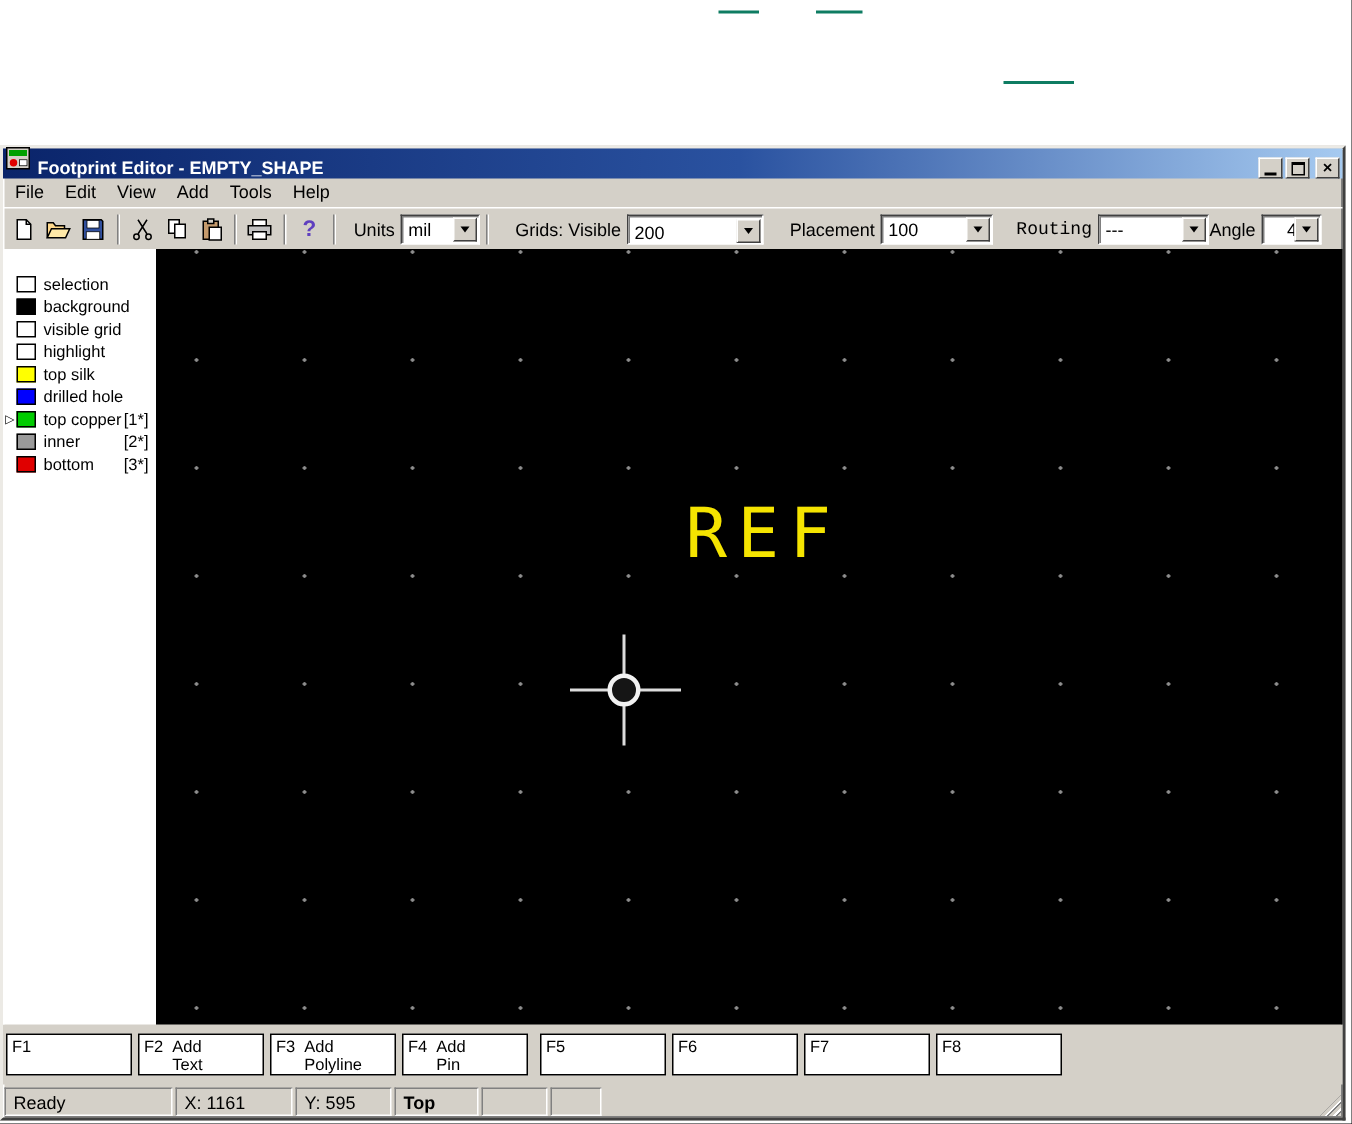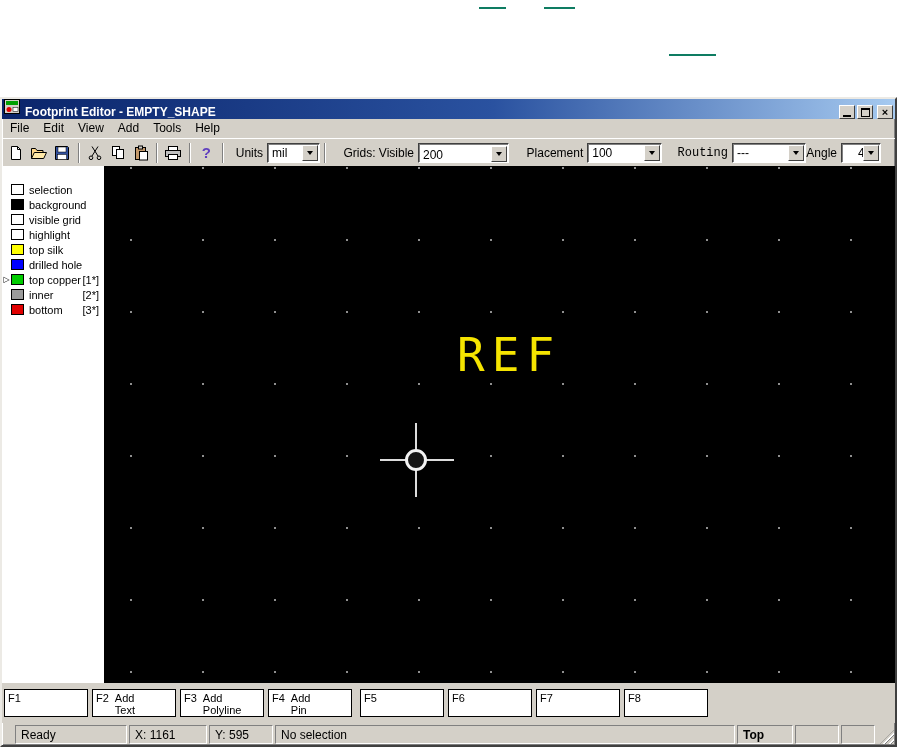--- a/index.html
+++ b/index.html
@@ -94,21 +94,21 @@
   .fkeybar { height: 40px; background: #d4d0c8; display: flex; align-items: center; padding-left: 2px; }
   .fkey {
     width: 84px; height: 28px; background: #fff; border: 1px solid #000;
     margin-right: 4px; display: flex; align-items: flex-start;
     padding: 2px 3px; font-size: 11px;
   }
   .fkey .action { margin-left: 6px; white-space: pre-line; line-height: 12px; }
   .fkey.gap { margin-left: 4px; }
 
   
-  .statusbar { height: 22px; display: flex; align-items: stretch; gap: 2px; padding: 2px 1px 1px 1px; font-size: 12px; margin-left: 12px; }
+  .statusbar { height: 22px; display: flex; align-items: stretch; gap: 2px; padding: 2px 1px 1px 1px; font-size: 12px; }
   .spanel { border: 1px solid; border-color: #808080 #fff #fff #808080; padding: 1px 5px; display: flex; align-items: center; white-space: nowrap; overflow: hidden; }
   .s-ready { width: 112px; } .s-x { width: 78px; } .s-y { width: 64px; }
   .s-sel { width: 460px; } .s-top { width: 56px; font-weight: bold; } .s-a { width: 44px; } .s-b { width: 34px; }
   .grip {
     margin-left: auto; width: 14px; height: 14px; align-self: flex-end;
     background: repeating-linear-gradient(135deg, #fff 0 1px, #808080 1px 2px, transparent 2px 4px);
     clip-path: polygon(100% 0, 100% 100%, 0 100%);
   }
 </style>
 </head>
@@ -350,20 +350,19 @@
     <div class="fkey">
       <span class="key">F8</span>
       <span class="action"></span>
     </div>
   </div>
 
   <div class="statusbar">
     <span class="spanel s-ready">Ready</span>
     <span class="spanel s-x">X: 1161</span>
     <span class="spanel s-y">Y: 595</span>
-    <span class="spanel s-sel">No selection</span>
     <span class="spanel s-top">Top</span>
     <span class="spanel s-a"></span>
     <span class="spanel s-b"></span>
     <span class="grip"></span>
   </div>
 
 </div>
 
 </body></html>

